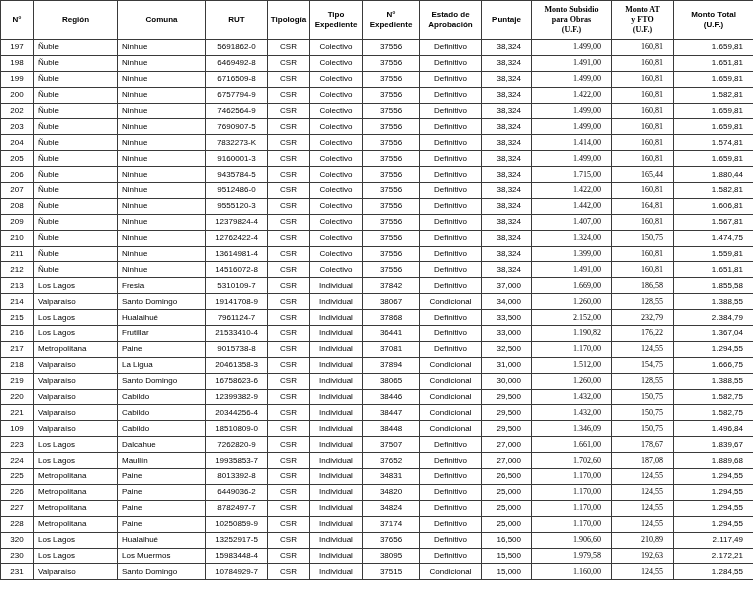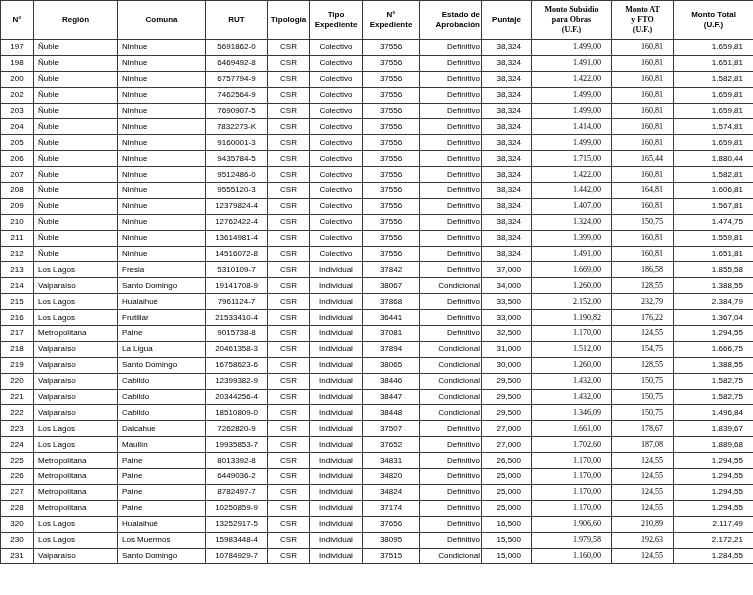--- a/index.html
+++ b/index.html
@@ -41,21 +41,21 @@
     line-height: 1;
   }
   
   .col-0  { width: 33px; }
   .col-1  { width: 84px; }
   .col-2  { width: 88px; }
   .col-3  { width: 62px; }
   .col-4  { width: 42px; }
   .col-5  { width: 53px; }
   .col-6  { width: 57px; }
-  .col-7  { width: 62px; text-align: right; }
+  .col-7  { width: 62px; }
   .col-8  { width: 50px; }
   .col-9  { width: 80px; font-family: Liberation Serif, serif; }
   .col-10 { width: 62px; font-family: Liberation Serif, serif; }
   .col-11 { width: 80px; }
   
   tbody td.col-1, tbody td.col-2 {
     text-align: left;
     padding-left: 4px;
   }
   tbody td.col-8, tbody td.col-9, tbody td.col-10, tbody td.col-11 {
@@ -128,20 +128,34 @@
         <td class="col-4">CSR</td>
         <td class="col-5">Colectivo</td>
         <td class="col-6">37556</td>
         <td class="col-7">Definitivo</td>
         <td class="col-8">38,324</td>
         <td class="col-9">1.491,00</td>
         <td class="col-10">160,81</td>
         <td class="col-11">1.651,81</td>
       </tr>
       <tr>
+        <td class="col-0">199</td>
+        <td class="col-1">Ñuble</td>
+        <td class="col-2">Ninhue</td>
+        <td class="col-3">6716509-8</td>
+        <td class="col-4">CSR</td>
+        <td class="col-5">Colectivo</td>
+        <td class="col-6">37556</td>
+        <td class="col-7">Definitivo</td>
+        <td class="col-8">38,324</td>
+        <td class="col-9">1.499,00</td>
+        <td class="col-10">160,81</td>
+        <td class="col-11">1.659,81</td>
+      </tr>
+      <tr>
         <td class="col-0">200</td>
         <td class="col-1">Ñuble</td>
         <td class="col-2">Ninhue</td>
         <td class="col-3">6757794-9</td>
         <td class="col-4">CSR</td>
         <td class="col-5">Colectivo</td>
         <td class="col-6">37556</td>
         <td class="col-7">Definitivo</td>
         <td class="col-8">38,324</td>
         <td class="col-9">1.422,00</td>
@@ -422,21 +436,21 @@
         <td class="col-4">CSR</td>
         <td class="col-5">Individual</td>
         <td class="col-6">38447</td>
         <td class="col-7">Condicional</td>
         <td class="col-8">29,500</td>
         <td class="col-9">1.432,00</td>
         <td class="col-10">150,75</td>
         <td class="col-11">1.582,75</td>
       </tr>
       <tr>
-        <td class="col-0">222</td>
+        <td class="col-0">109</td>
         <td class="col-1">Valparaíso</td>
         <td class="col-2">Cabildo</td>
         <td class="col-3">18510809-0</td>
         <td class="col-4">CSR</td>
         <td class="col-5">Individual</td>
         <td class="col-6">38448</td>
         <td class="col-7">Condicional</td>
         <td class="col-8">29,500</td>
         <td class="col-9">1.346,09</td>
         <td class="col-10">150,75</td>

